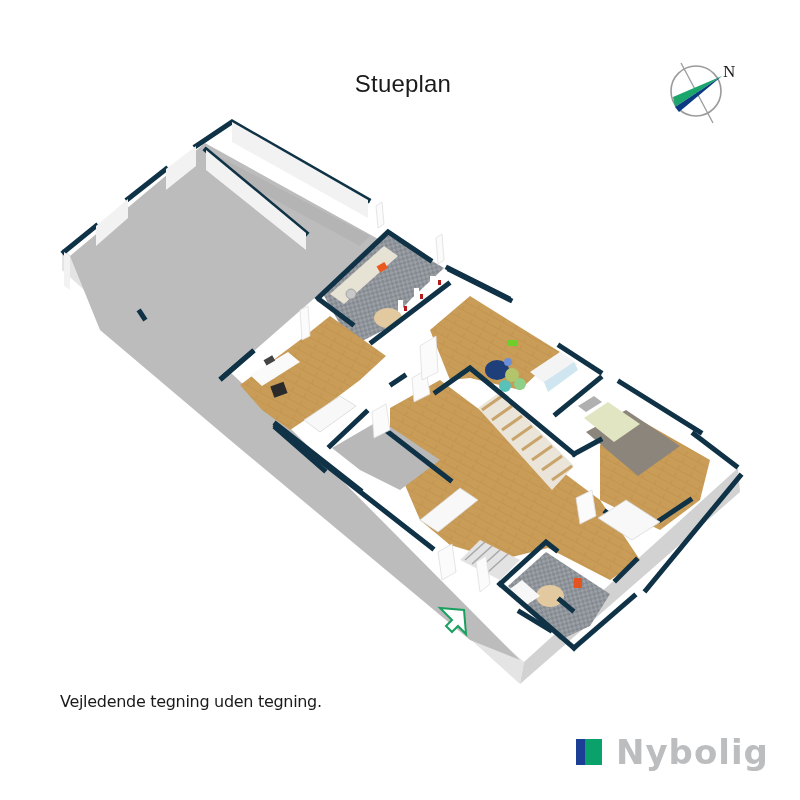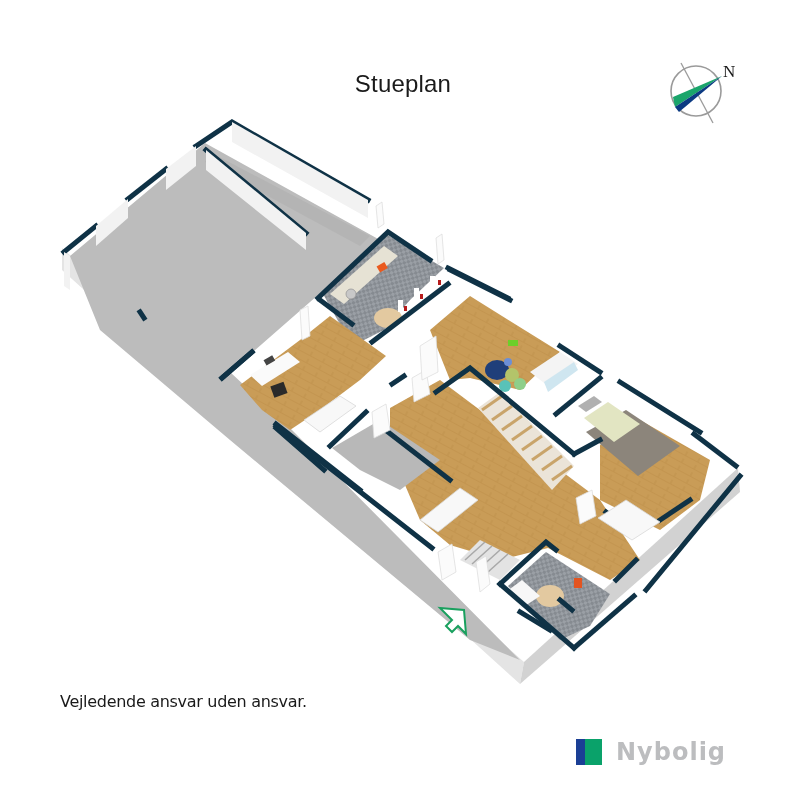--- a/index.html
+++ b/index.html
@@ -6,21 +6,21 @@
     body { width: 800px; height: 800px; position: relative; overflow: hidden; font-family: "Liberation Sans", sans-serif; }
     .title { position: absolute; left: 0; width: 806px; top: 70px; text-align: center; font-size: 24px; color: #1a1a1a; letter-spacing: 0.2px; font-family: "Liberation Sans", sans-serif; }
     .compass { position: absolute; left: 660px; top: 58px; width: 90px; height: 70px; }
     .compass-n { position: absolute; left: 723px; top: 62px; font-family: "Liberation Serif", serif; font-size: 17px; color: #1a1a1a; }
     .plan { position: absolute; left: 0; top: 0; width: 800px; height: 800px; }
     .disclaimer { position: absolute; left: 60px; top: 692px; font-size: 16px; color: #1a1a1a; font-family: "DejaVu Sans", sans-serif; letter-spacing: -0.3px; }
     .logo { position: absolute; left: 576px; top: 739px; display: flex; align-items: center; }
     .logo-mark { width: 26px; height: 26px; display: flex; }
     .logo-mark .b { width: 9px; height: 26px; }
     .logo-mark .g { width: 17px; height: 26px; }
-    .logo-text { margin-left: 14px; font-family: "DejaVu Sans", sans-serif; font-weight: bold; font-size: 24px; color: #bcbdbf; letter-spacing: 1px; line-height: 26px; }
+    .logo-text { margin-left: 14px; font-family: "DejaVu Sans", sans-serif; font-weight: bold; font-size: 34px; color: #bcbdbf; letter-spacing: 1px; line-height: 26px; }
     .entrance { position: absolute; left: 436px; top: 604px; width: 36px; height: 34px; }
   </style>
 </head>
 <body>
 
 <div class="title">Stueplan</div>
 
 <svg class="compass" viewBox="660 58 90 70">
   <circle cx="696" cy="91" r="25" fill="none" stroke="#9a9a9a" stroke-width="1.6"></circle>
   <line x1="681" y1="63" x2="713" y2="123" stroke="#9a9a9a" stroke-width="1.3"></line>
@@ -201,21 +201,21 @@
     <polygon points="304,420 340,396 356,406 320,432"></polygon>
     <polygon points="420,520 460,488 478,500 438,532"></polygon>
     <polygon points="598,518 626,500 660,522 632,540"></polygon>
   </g>
 </svg>
 
 <svg class="entrance" viewBox="0 0 36 34">
   <polygon points="4,4 28,6 30,30 22,22 16,28 10,22 16,16" fill="#ffffff" stroke="#19a05e" stroke-width="2" stroke-linejoin="miter"></polygon>
 </svg>
 
-<div class="disclaimer">Vejledende ansvar uden ansvar.</div>
+<div class="disclaimer">Vejledende tegning uden tegning.</div>
 
 <div class="logo">
   <div class="logo-mark">
     <div class="b" style="background:#1b3f95"></div>
     <div class="g" style="background:#0aa26a"></div>
   </div>
   <div class="logo-text">Nybolig</div>
 </div>
 
 </body></html>

